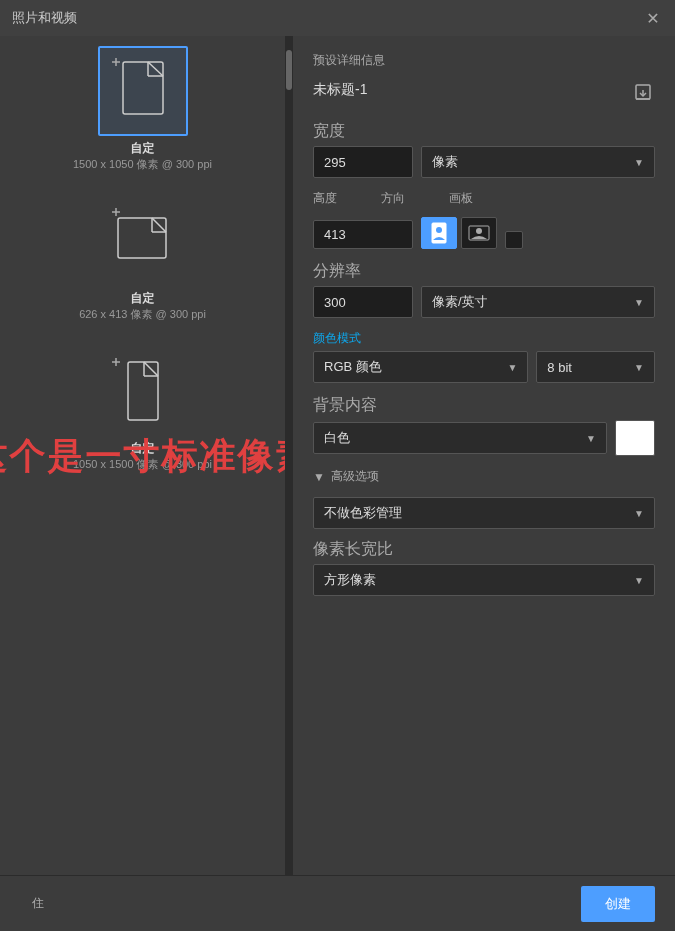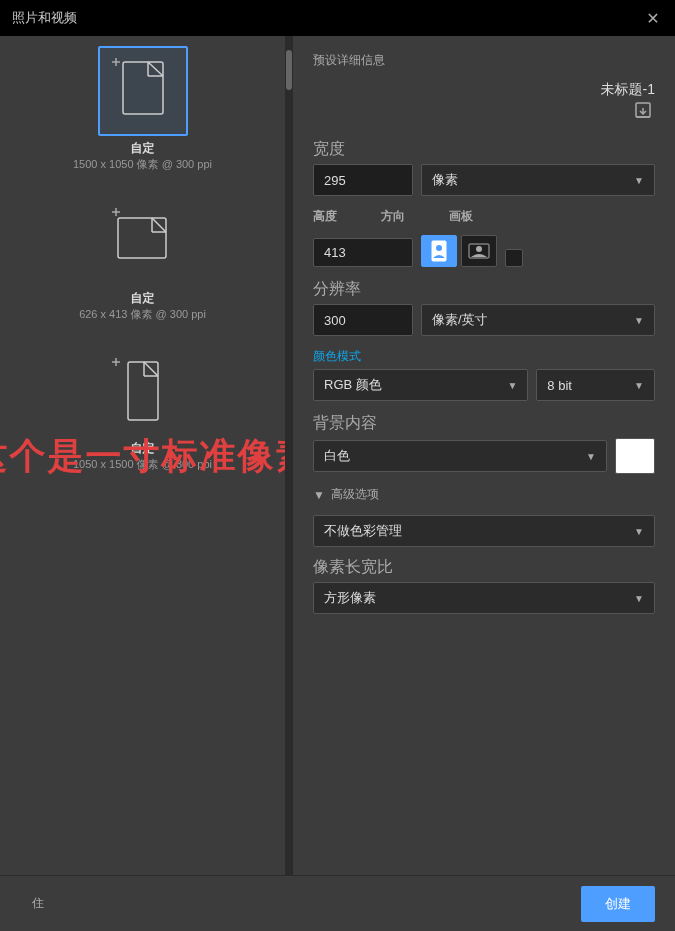--- a/index.html
+++ b/index.html
@@ -19,21 +19,21 @@
       width: 675px;
       height: 931px;
       background: #535353;
       display: flex;
       flex-direction: column;
     }
 
     .dialog-titlebar {
       width: 100%;
       height: 36px;
-      background: #000000;
+      background: #404040;
       display: flex;
       align-items: center;
       justify-content: space-between;
       padding: 0 12px;
       flex-shrink: 0;
     }
 
     .dialog-title {
       color: #ccc;
       font-size: 13px;
@@ -153,24 +153,23 @@
     .right-panel::-webkit-scrollbar-thumb { background: #555; }
 
     .section-title {
       font-size: 12px;
       color: #aaa;
       margin-bottom: 12px;
     }
 
     .preset-name-row {
       display: flex;
-      align-items: flex-end;
+      align-items: flex-start;
       justify-content: space-between;
       margin-bottom: 16px;
-      flex-direction: column;
     }
 
     .preset-display-name {
       color: #ddd;
       font-size: 14px;
       font-weight: normal;
     }
 
     .save-btn-icon {
       width: 24px;
@@ -422,21 +421,20 @@
 
     .label-row-inline {
       display: flex;
       gap: 44px;
       margin-bottom: 4px;
     }
 
     .label-small {
       font-size: 12px;
       color: #aaa;
-      font-weight: bold;
     }
   </style>
 </head>
 <body>
 
 <div class="dialog-overlay">
 
   <div class="dialog-titlebar">
     <span class="dialog-title">照片和视频</span>
     <button class="close-btn">✕</button>

